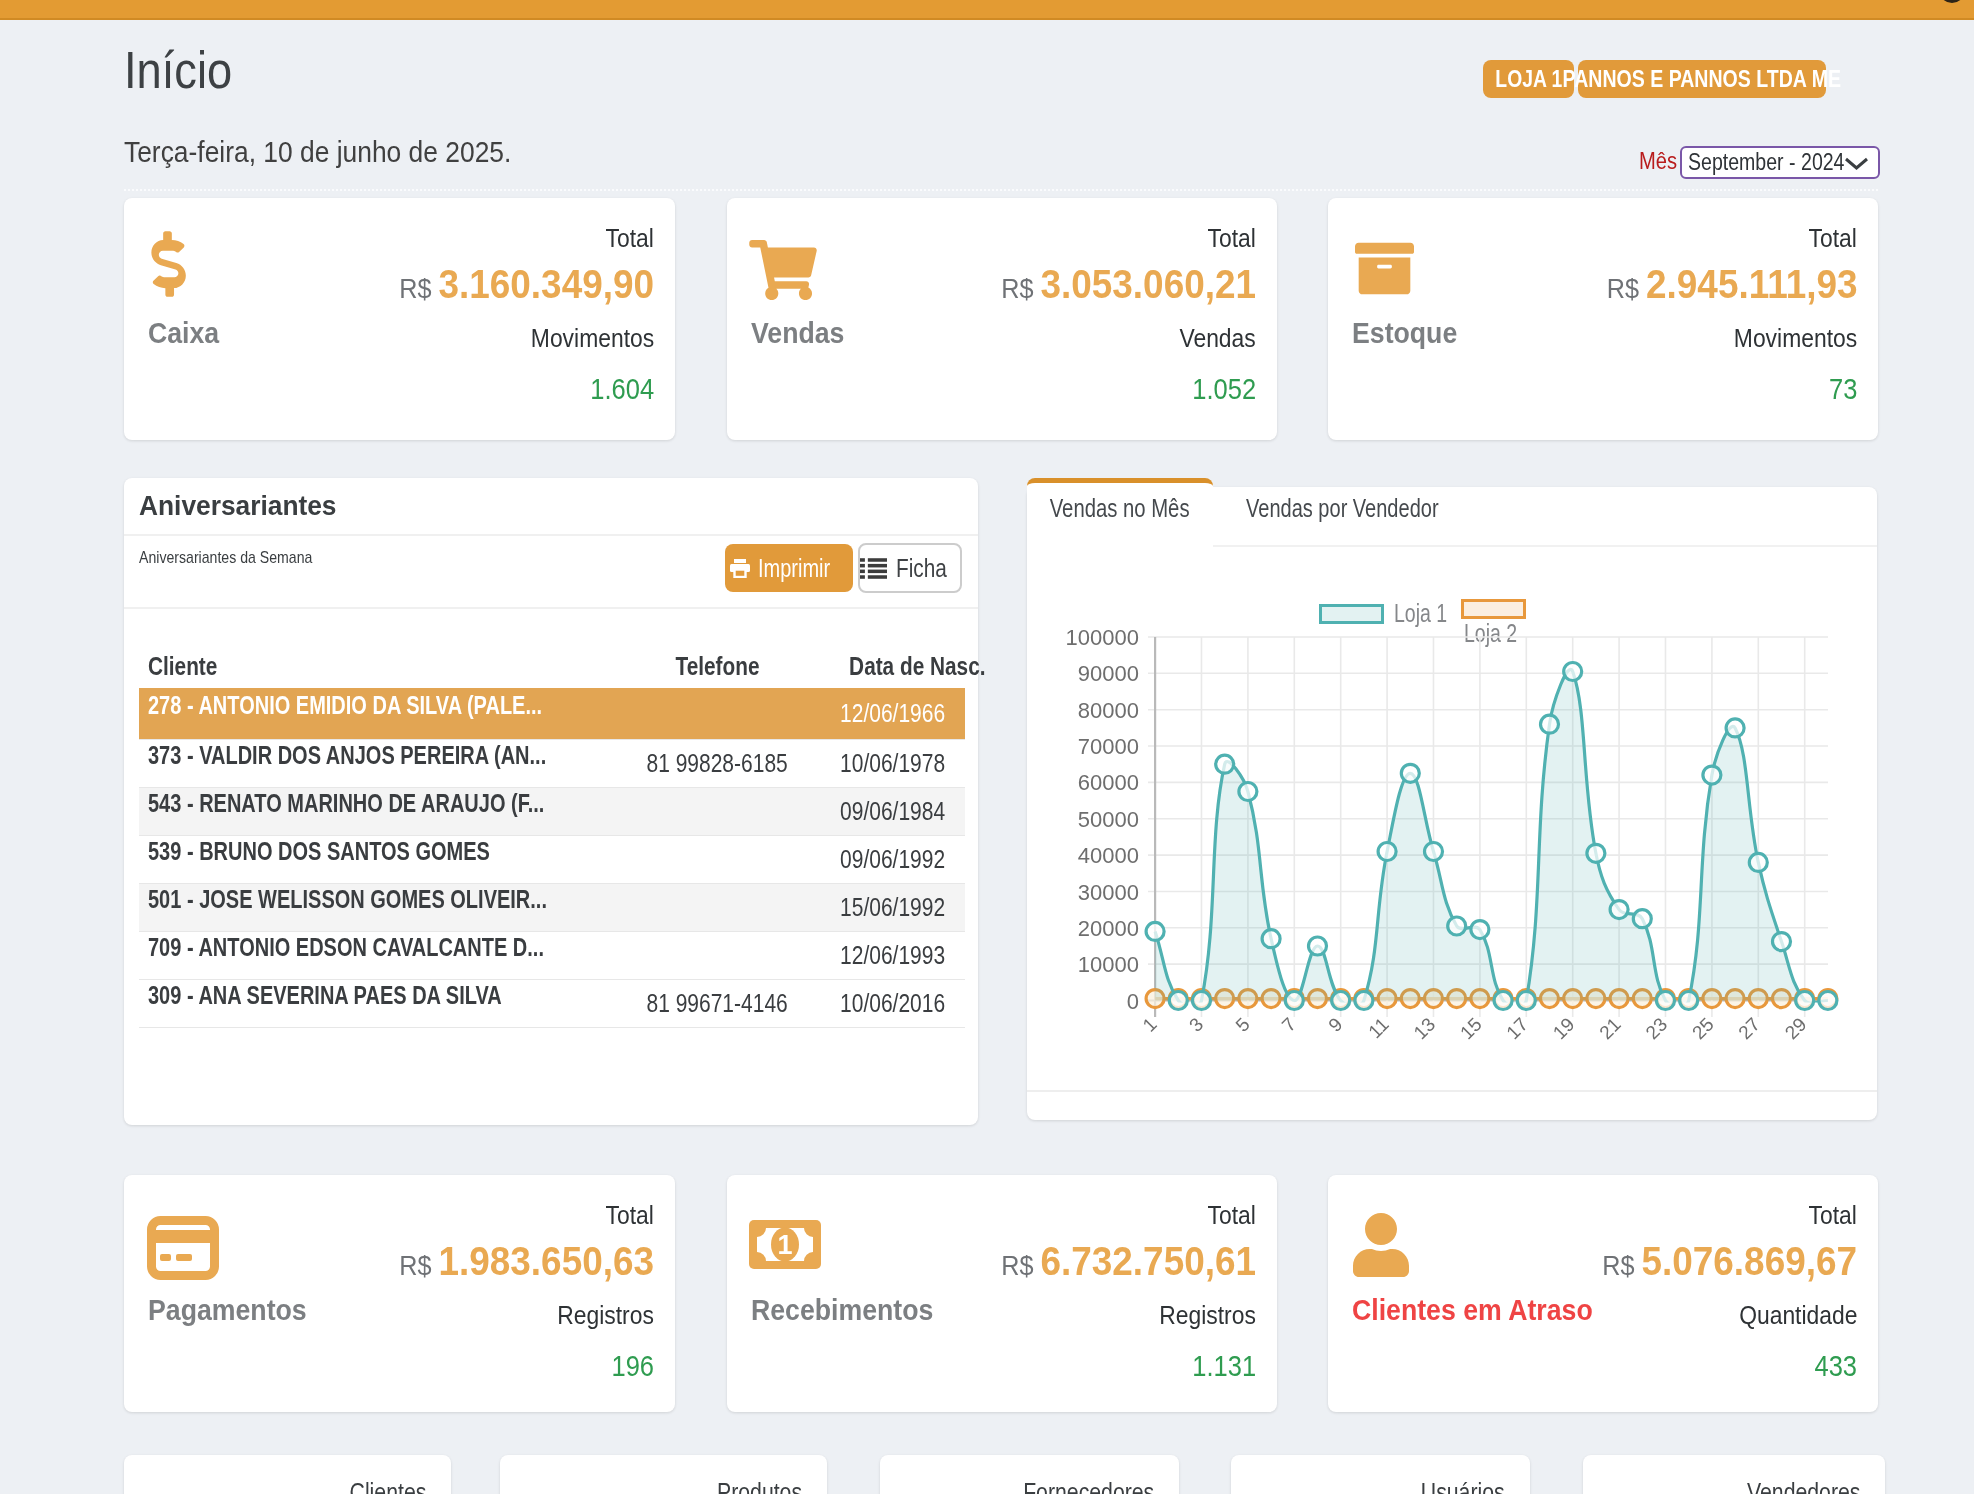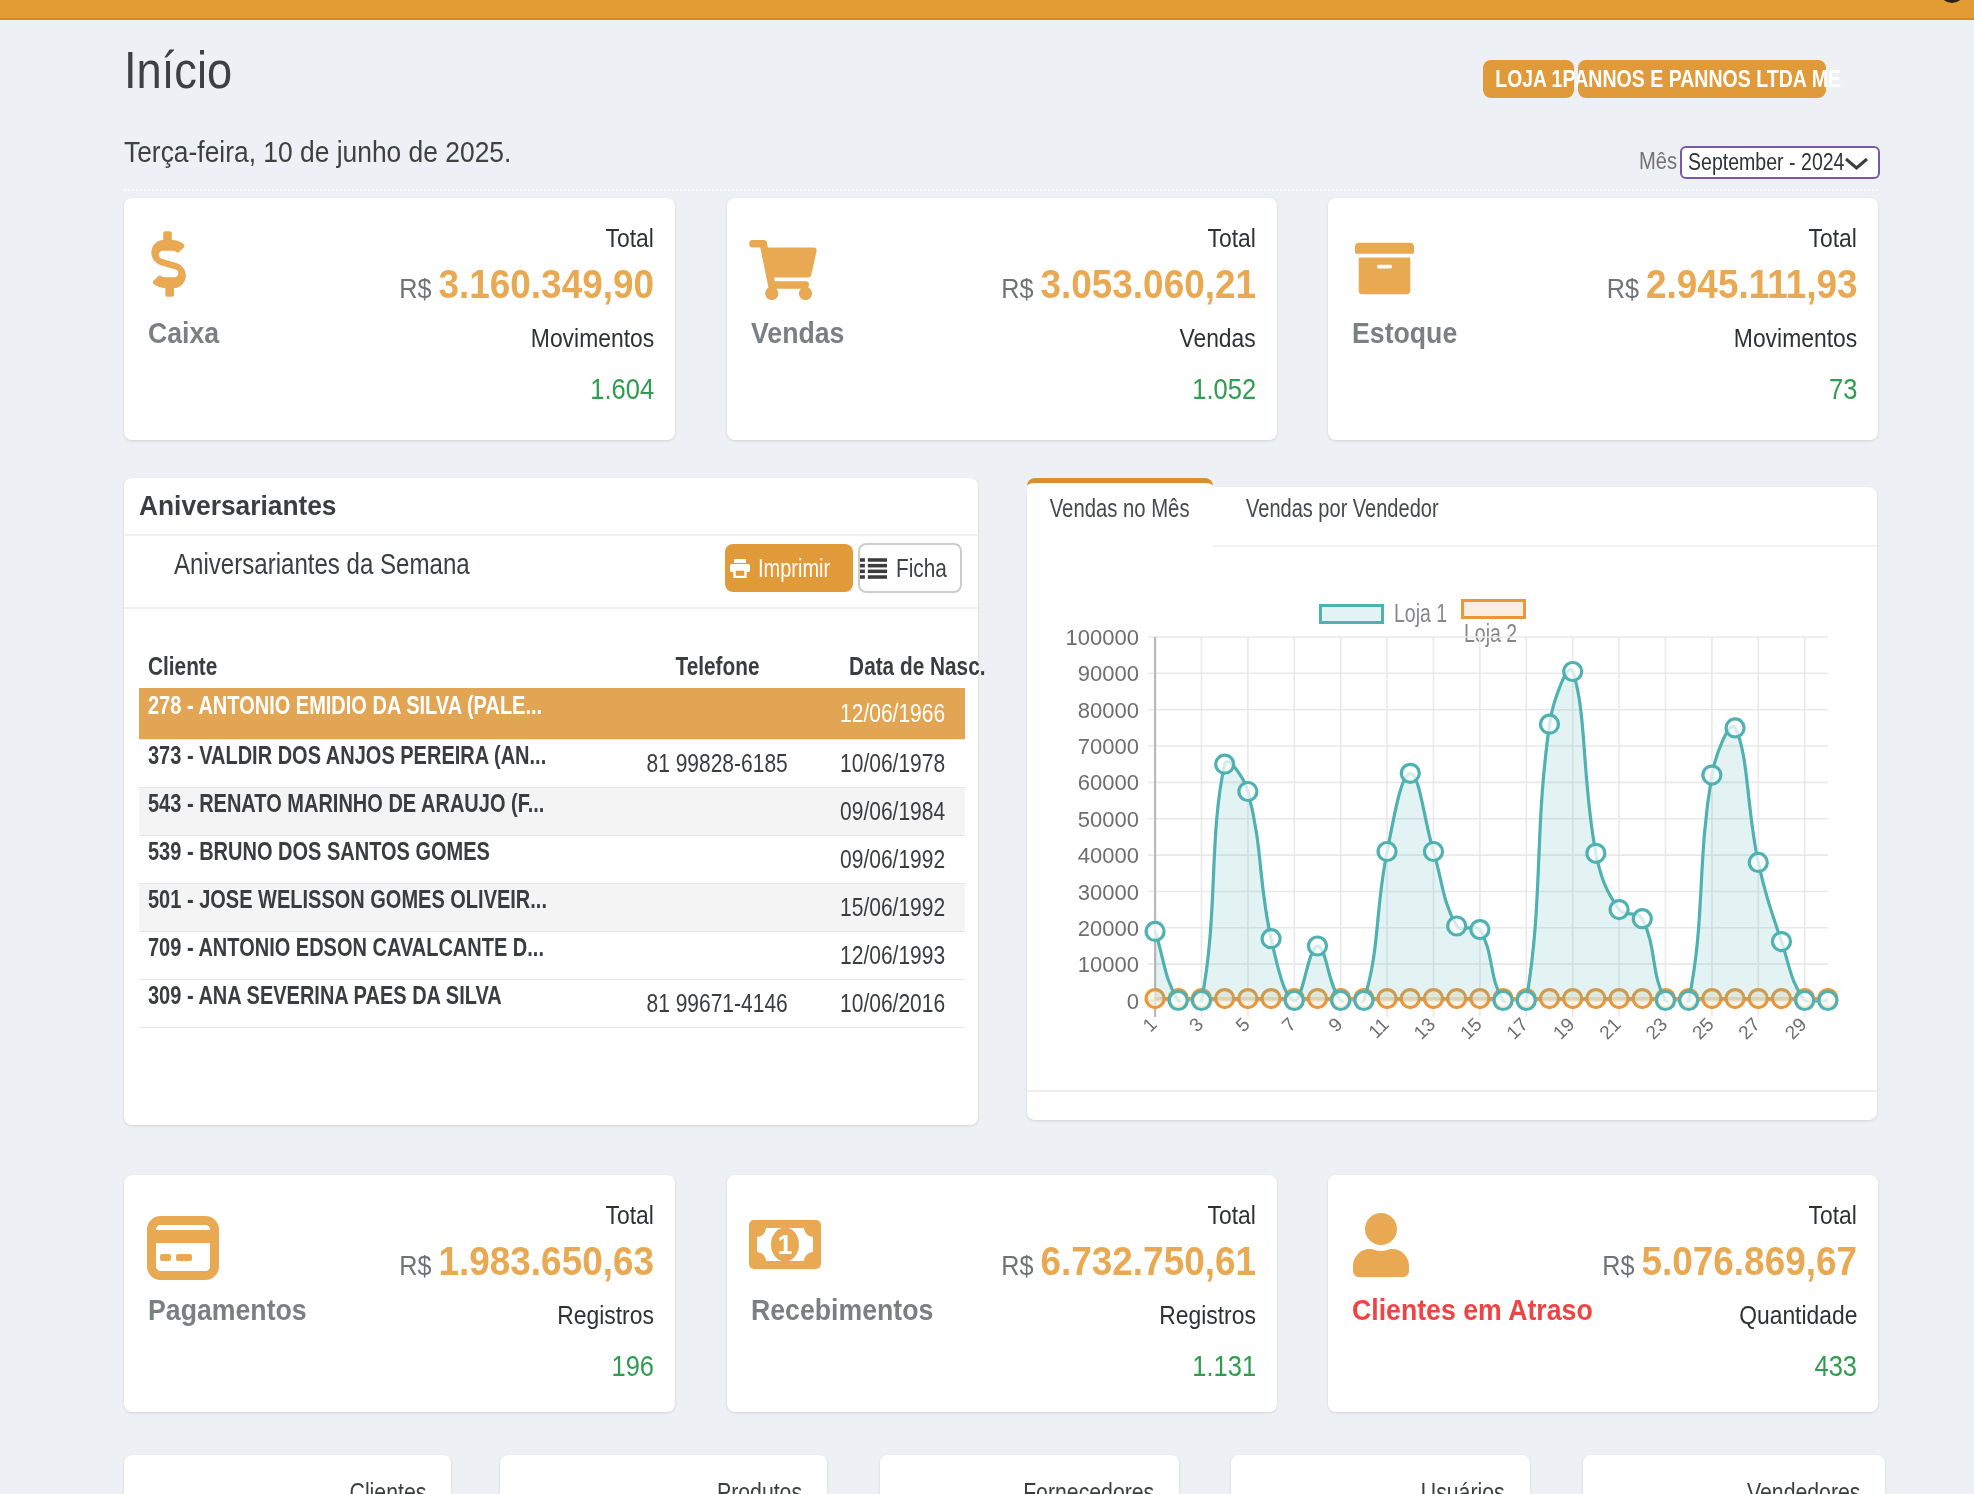--- a/index.html
+++ b/index.html
@@ -8,38 +8,38 @@
   body { position:relative; background:#edf0f4; font-family:"Liberation Sans", sans-serif; color:#2e3235; }
   .abs { position:absolute; }
   .sx { display:inline-block; transform:scaleX(var(--sx,.88)); transform-origin:0 50%; white-space:nowrap; }
   .sxr { display:inline-block; transform:scaleX(var(--sx,.88)); transform-origin:100% 50%; white-space:nowrap; }
   .sxc { display:inline-block; transform:scaleX(var(--sx,.88)); transform-origin:50% 50%; white-space:nowrap; }
   .topbar { position:absolute; left:0; top:0; width:1974px; height:20px; background:#e39b33; border-bottom:2px solid #d08a24; }
   .avatar { position:absolute; left:1939px; top:-23px; width:26px; height:26px; border-radius:50%; background:#2d2417; }
   h1.inicio { position:absolute; left:124px; top:40px; font-size:52px; font-weight:normal; color:#3d4144; }
   .btn-top { position:absolute; top:60px; height:38px; background:#e19a3a; color:#fff; font-size:23px; font-weight:bold; border-radius:8px; display:flex; align-items:center; justify-content:center; white-space:nowrap; }
   .dateline { position:absolute; left:124px; top:136px; font-size:29px; color:#404040; }
-  .meslabel { position:absolute; left:1639px; top:147px; font-size:24px; color:#737373; }
+  .meslabel { position:absolute; left:1639px; top:147px; font-size:24px; color:#b91c1c; }
   .select { position:absolute; left:1680px; top:146px; width:200px; height:33px; background:#fff; border:2px solid #7a57a8; border-radius:6px; font-size:23px; color:#2f3337; display:flex; align-items:center; padding-left:6px; white-space:nowrap; }
   .dashsep { position:absolute; left:124px; top:189px; width:1754px; border-top:2px dotted #fafbfd; }
 
   .card { position:absolute; background:#fff; border-radius:8px; box-shadow:0 1px 3px rgba(0,0,0,0.12); }
   .stat .lbl { position:absolute; left:24px; top:119px; font-size:29px; font-weight:bold; color:#7c7f82; white-space:nowrap; }
   .stat .total { position:absolute; right:21px; top:25px; font-size:26px; color:#2e3235; }
   .stat .money { position:absolute; right:21px; top:63px; white-space:nowrap; transform:scaleX(.9); transform-origin:100% 50%; }
   .stat .money .rs { font-size:28px; color:#6f7276; }
   .stat .money b { font-size:41px; font-weight:bold; color:#e9a952; }
   .stat .sub { position:absolute; right:21px; top:125px; font-size:26px; color:#2e3235; }
   .stat .grn { position:absolute; right:21px; top:174px; font-size:30px; color:#2f9c50; }
   .stat .icon { position:absolute; }
 
   
   .panel-title { position:absolute; left:15px; top:12px; font-size:28px; font-weight:bold; color:#3a3e41; }
   .pdiv { position:absolute; left:0; width:100%; border-top:2px solid #f0f0f0; }
-  .semana { position:absolute; left:15px; top:70px; font-size:29px; color:#3a3e41;margin-left:35px; }
+  .semana { position:absolute; left:15px; top:70px; font-size:17px; color:#3a3e41; }
   .btn-imp { position:absolute; left:601px; top:66px; width:128px; height:48px; background:#e19a3a; border-radius:8px; color:#fff; font-size:25px; display:flex; align-items:center; justify-content:center; gap:8px; }
   .btn-ficha { position:absolute; left:734px; top:65px; width:104px; height:50px; background:#fff; border:2px solid #ccc; border-radius:8px; color:#3f4245; font-size:26px; display:flex; align-items:center; justify-content:center; gap:9px; }
   table.aniv { position:absolute; left:15px; top:167px; width:826px; border-collapse:collapse; table-layout:fixed; font-size:25px; color:#3a3d40; }
   table.aniv col.c1 { width:480px; } table.aniv col.c2 { width:196px; } table.aniv col.c3 { width:150px; }
   table.aniv th { text-align:left; font-size:26px; height:43px; padding:0 0 0 9px; white-space:nowrap; }
   table.aniv th.tel, table.aniv td.tel { text-align:center; padding:0; }
   table.aniv th.dt, table.aniv td.dt { text-align:center; padding:0 15px 0 0; }
   table.aniv td { height:48px; padding:0 0 16px 9px; border-bottom:1px solid #e7e7e7; font-weight:bold; white-space:nowrap; overflow:hidden; }
   table.aniv td.tel, table.aniv td.dt { font-weight:normal; }
   table.aniv tr.hl td { background:#e2a553; color:#fff; height:51px; }

